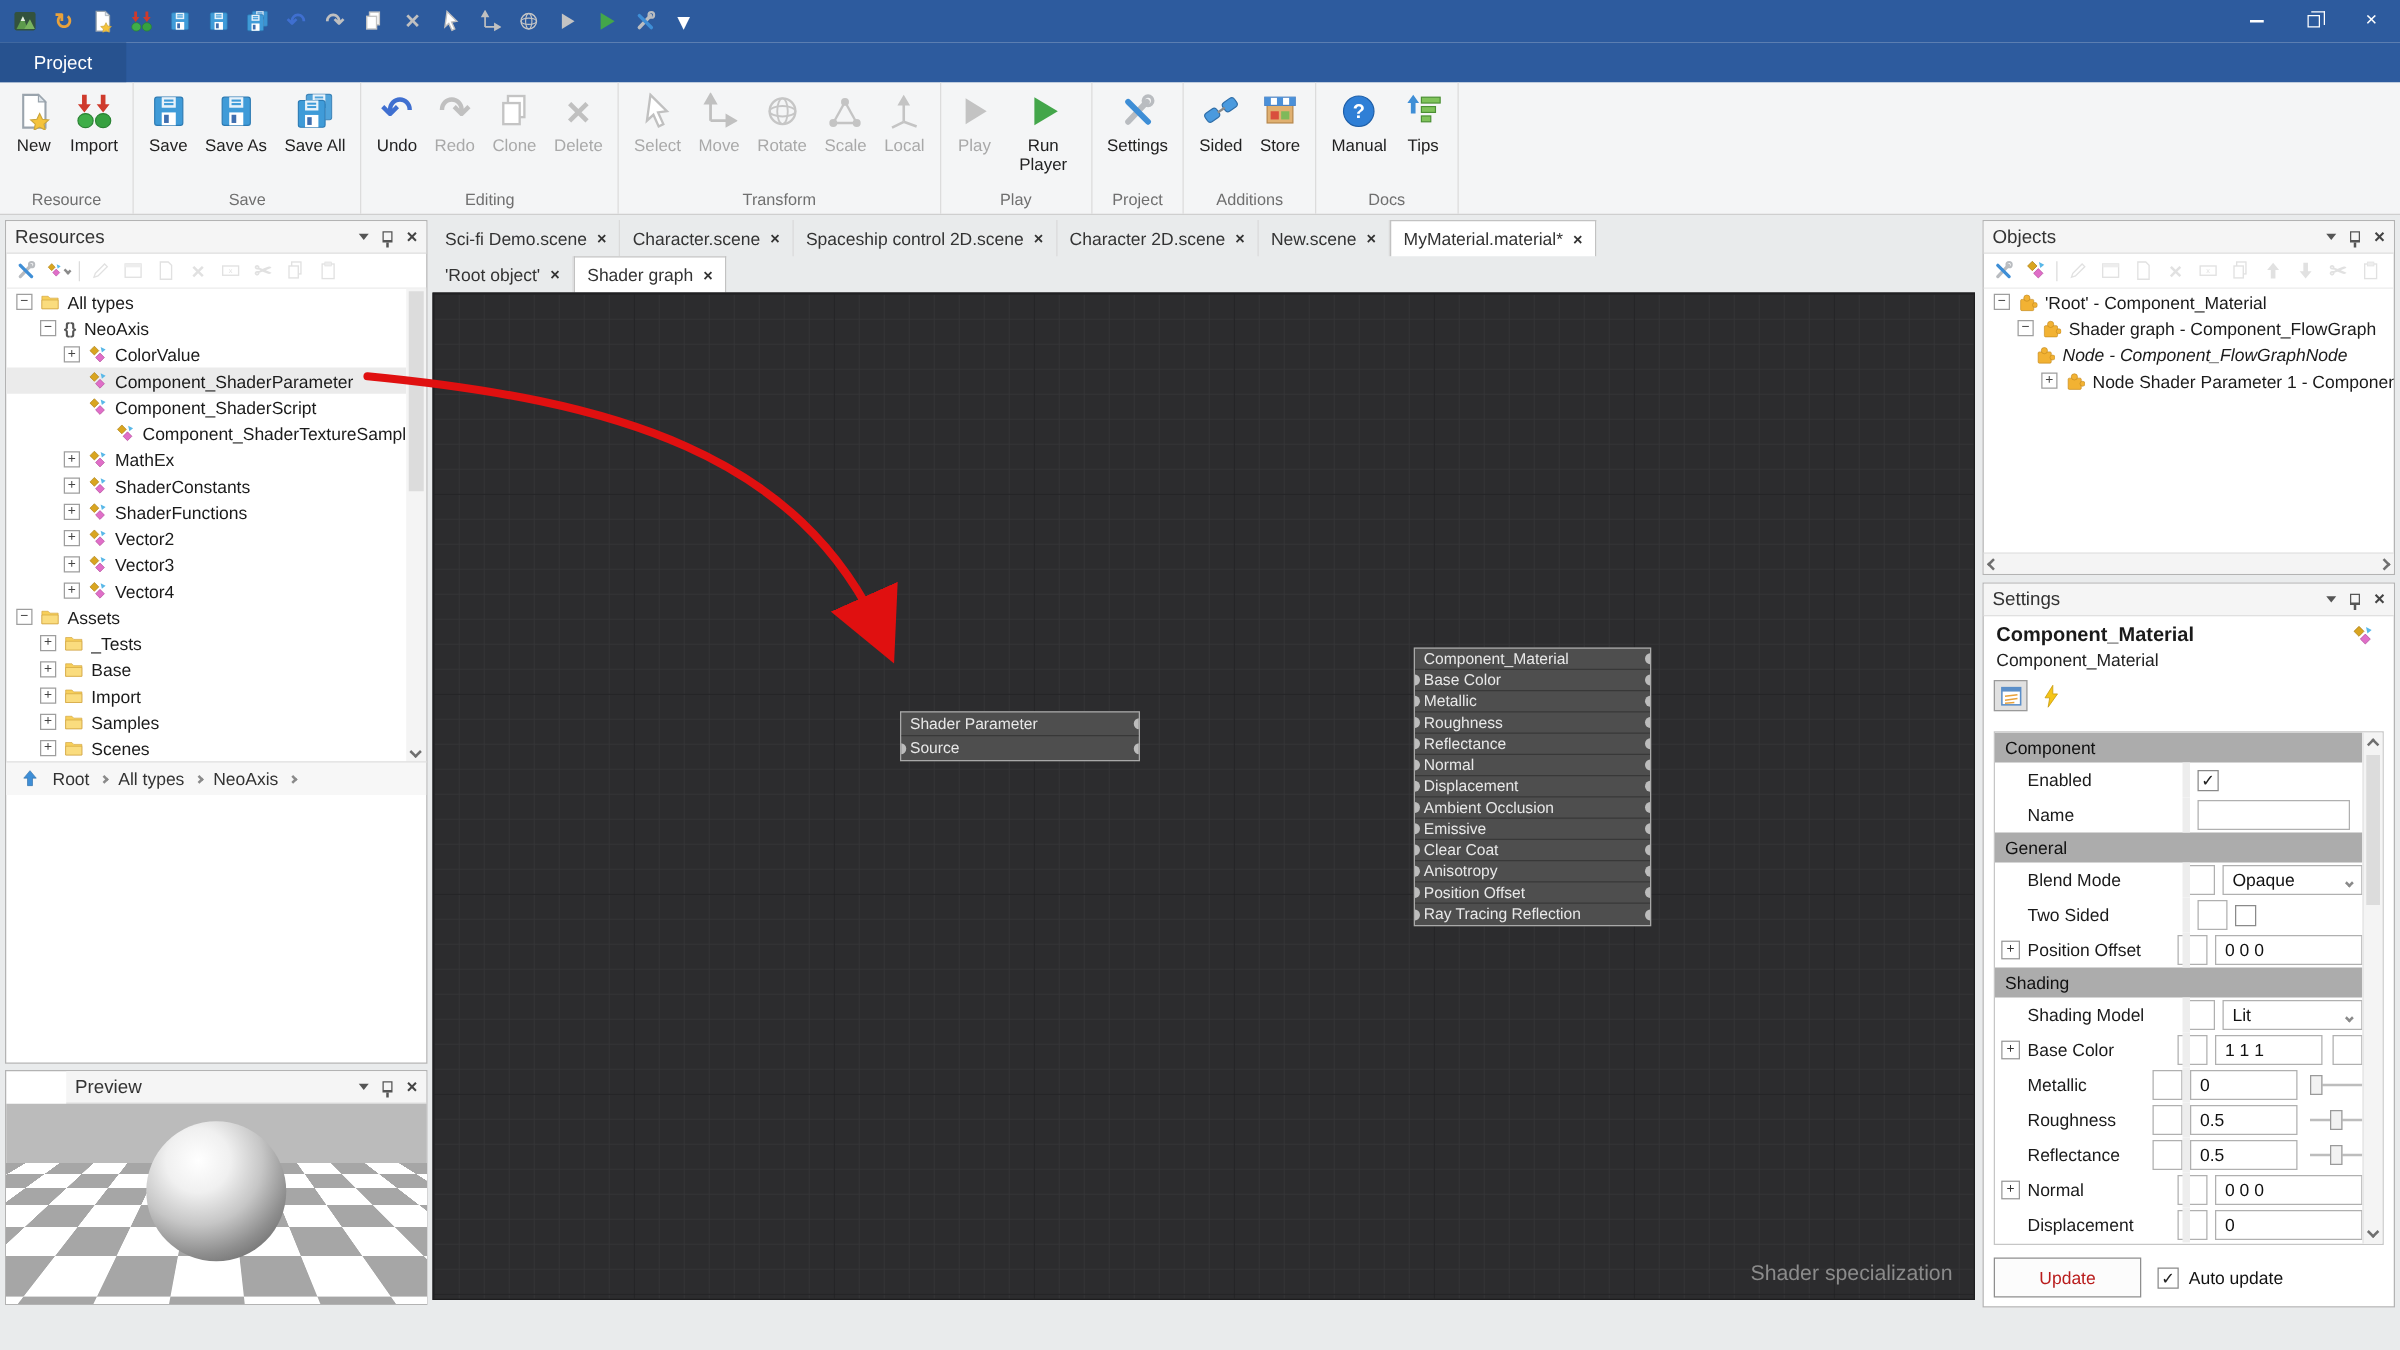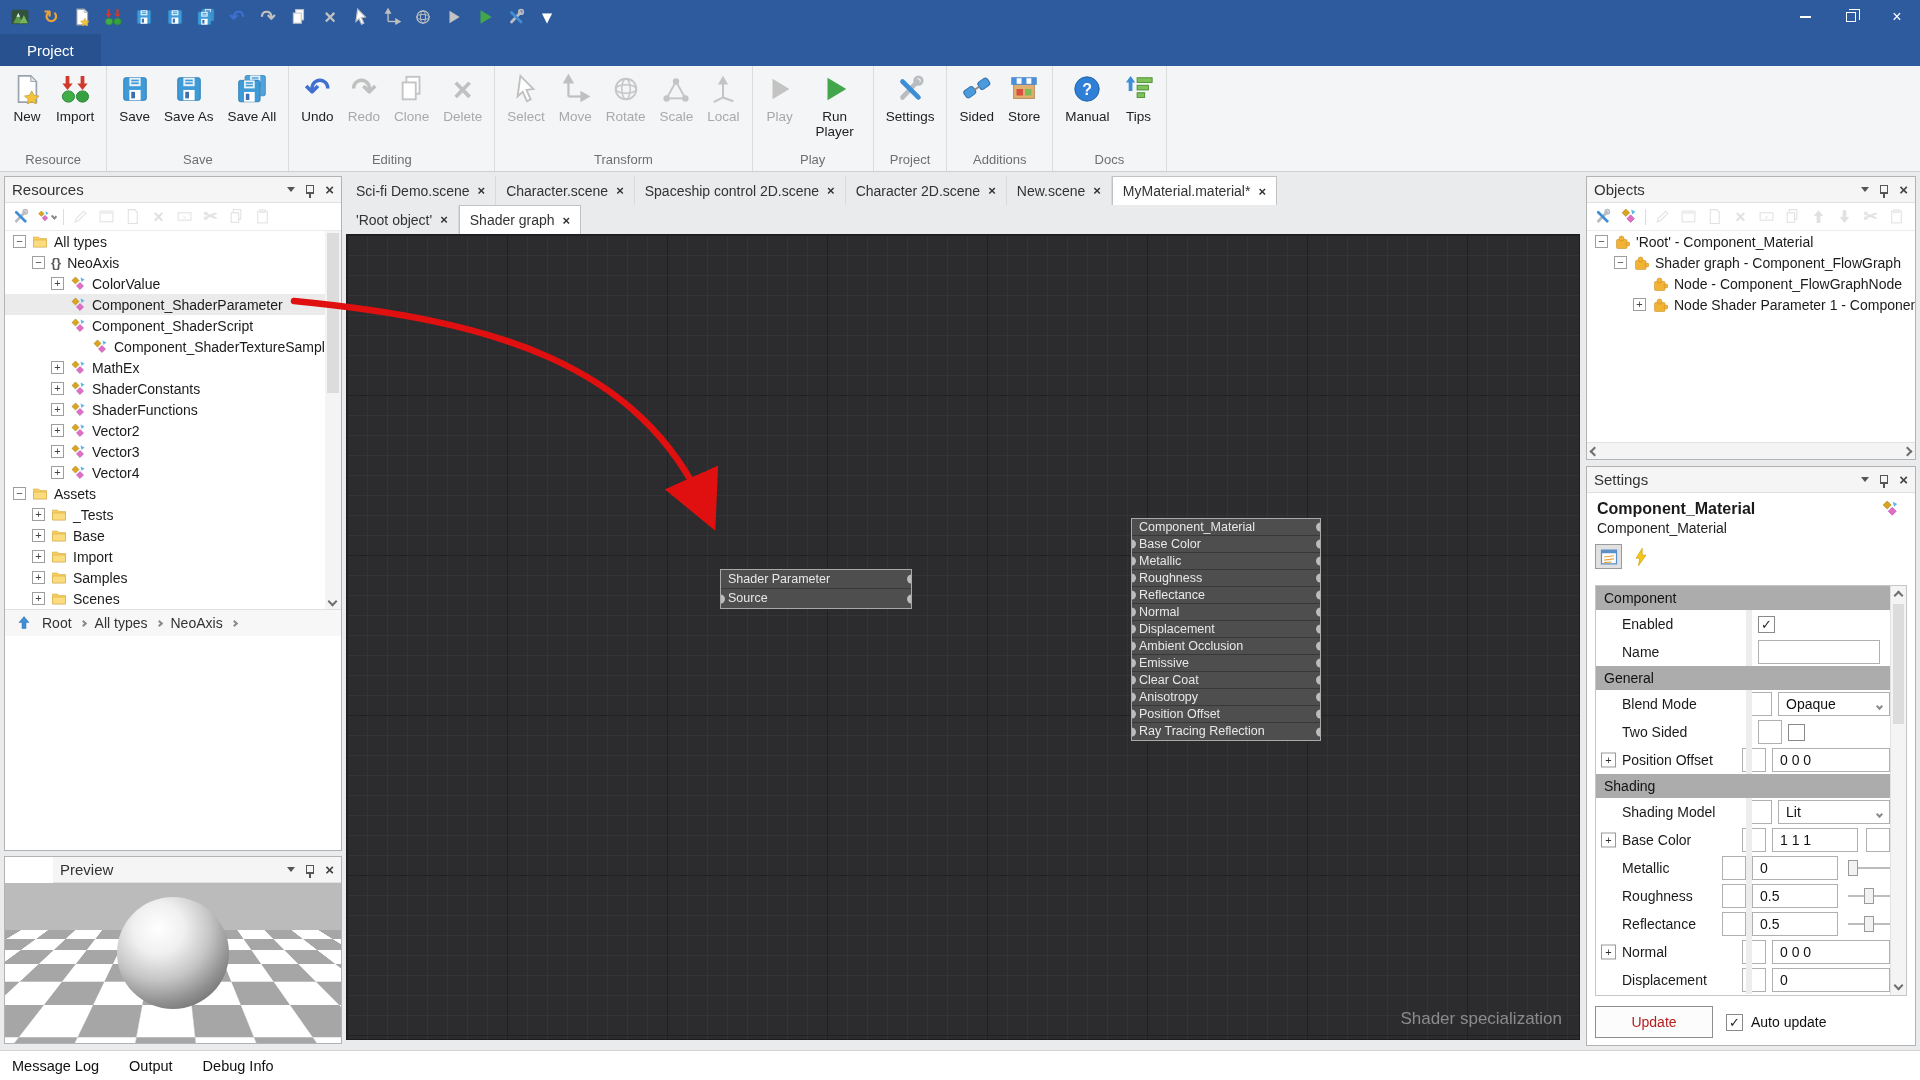--- a/index.html
+++ b/index.html
@@ -996,21 +996,21 @@
           <span class="toggle">−</span>
           <span class="tico">
             <svg viewBox="0 0 32 32" width="16" height="16">
               <rect x="5" y="11" width="21" height="18" rx="2" fill="#f2b233" stroke="#c2881e"></rect>
               <circle cx="15" cy="9" r="5" fill="#f2b233" stroke="#c2881e"></circle>
               <circle cx="28" cy="20" r="4" fill="#f2b233" stroke="#c2881e"></circle>
             </svg>
           </span>
           <span>Shader graph - Component_FlowGraph</span>
         </div>
-        <div class="trow" style="padding-left: 65px;">
+        <div class="trow" style="padding-left: 41px; font-style: italic;">
           <span class="tico">
             <svg viewBox="0 0 32 32" width="16" height="16">
               <rect x="5" y="11" width="21" height="18" rx="2" fill="#f2b233" stroke="#c2881e"></rect>
               <circle cx="15" cy="9" r="5" fill="#f2b233" stroke="#c2881e"></circle>
               <circle cx="28" cy="20" r="4" fill="#f2b233" stroke="#c2881e"></circle>
             </svg>
           </span>
           <span>Node  - Component_FlowGraphNode</span>
         </div>
         <div class="trow" style="padding-left: 46px;">
@@ -1196,25 +1196,20 @@
     </div>
     <div class="sfoot">
       <div class="update-btn">Update</div>
       <div class="auto">
         <span class="pcheck" id="auto-check">✓</span>
         <span>Auto update</span>
       </div>
     </div>
   </div>
 
-  <div class="bottombar" id="bottombar">
-      <span>Message Log</span>
-      <span>Output</span>
-      <span>Debug Info</span>
-    </div>
 
   <svg class="overlay" width="1920" height="1080" viewBox="0 0 1920 1080">
     <defs>
       <marker id="ah" markerWidth="9" markerHeight="9" refX="5.5" refY="4.5" orient="auto">
         <path d="M0,0 L9,4.5 L0,9 z" fill="#e01010"></path>
       </marker>
     </defs>
     <path d="M294,301 C490,320 640,362 706,510" stroke="#e01010" stroke-width="6.5" fill="none" stroke-linecap="round" marker-end="url(#ah)"></path>
   </svg>
 

